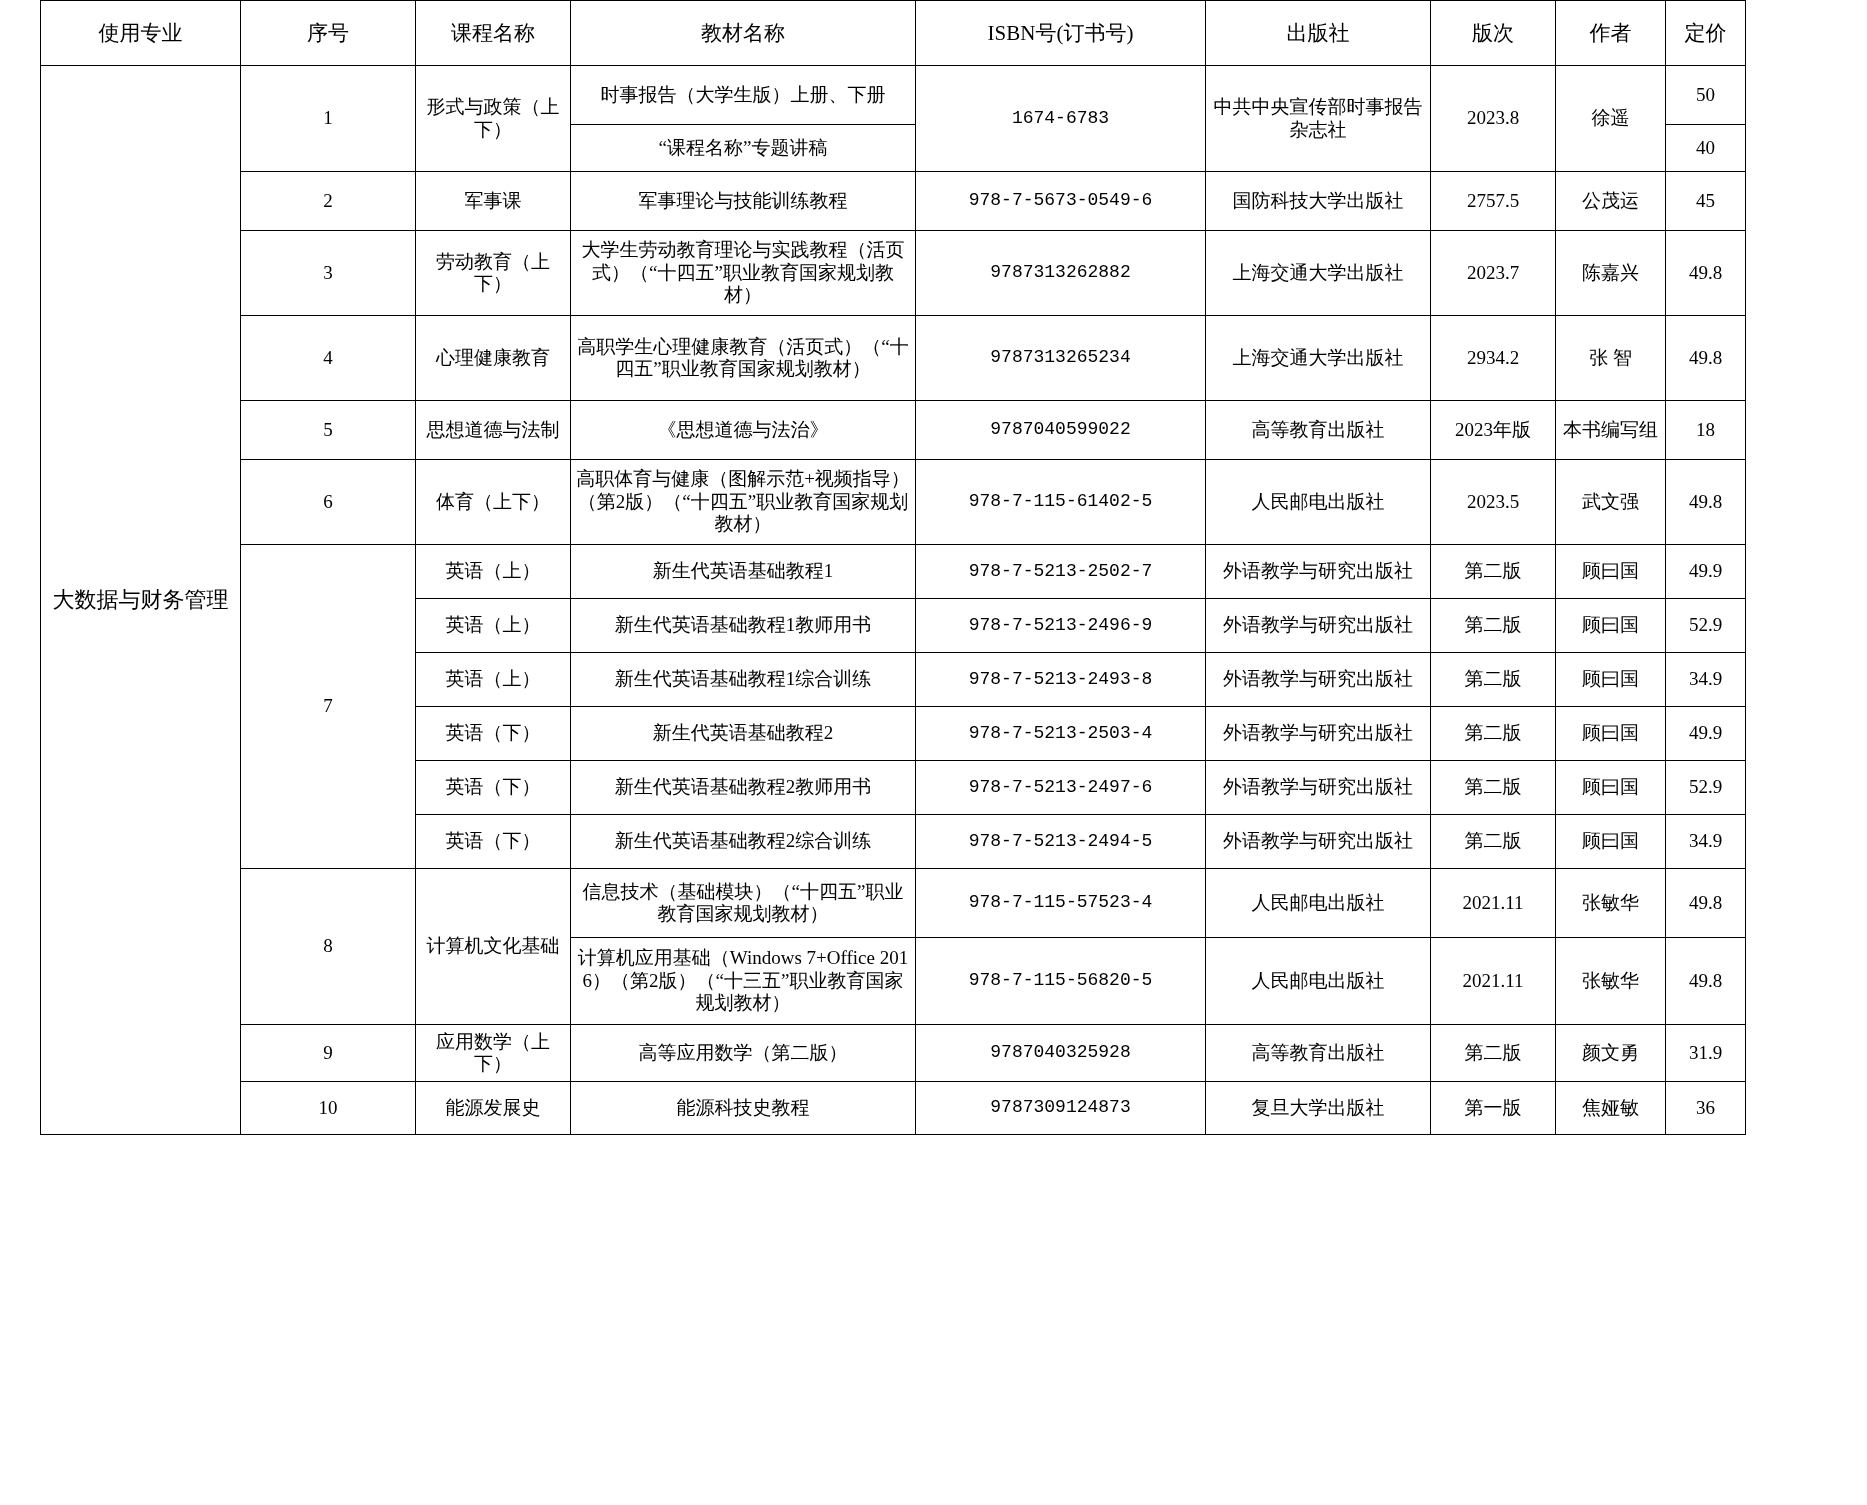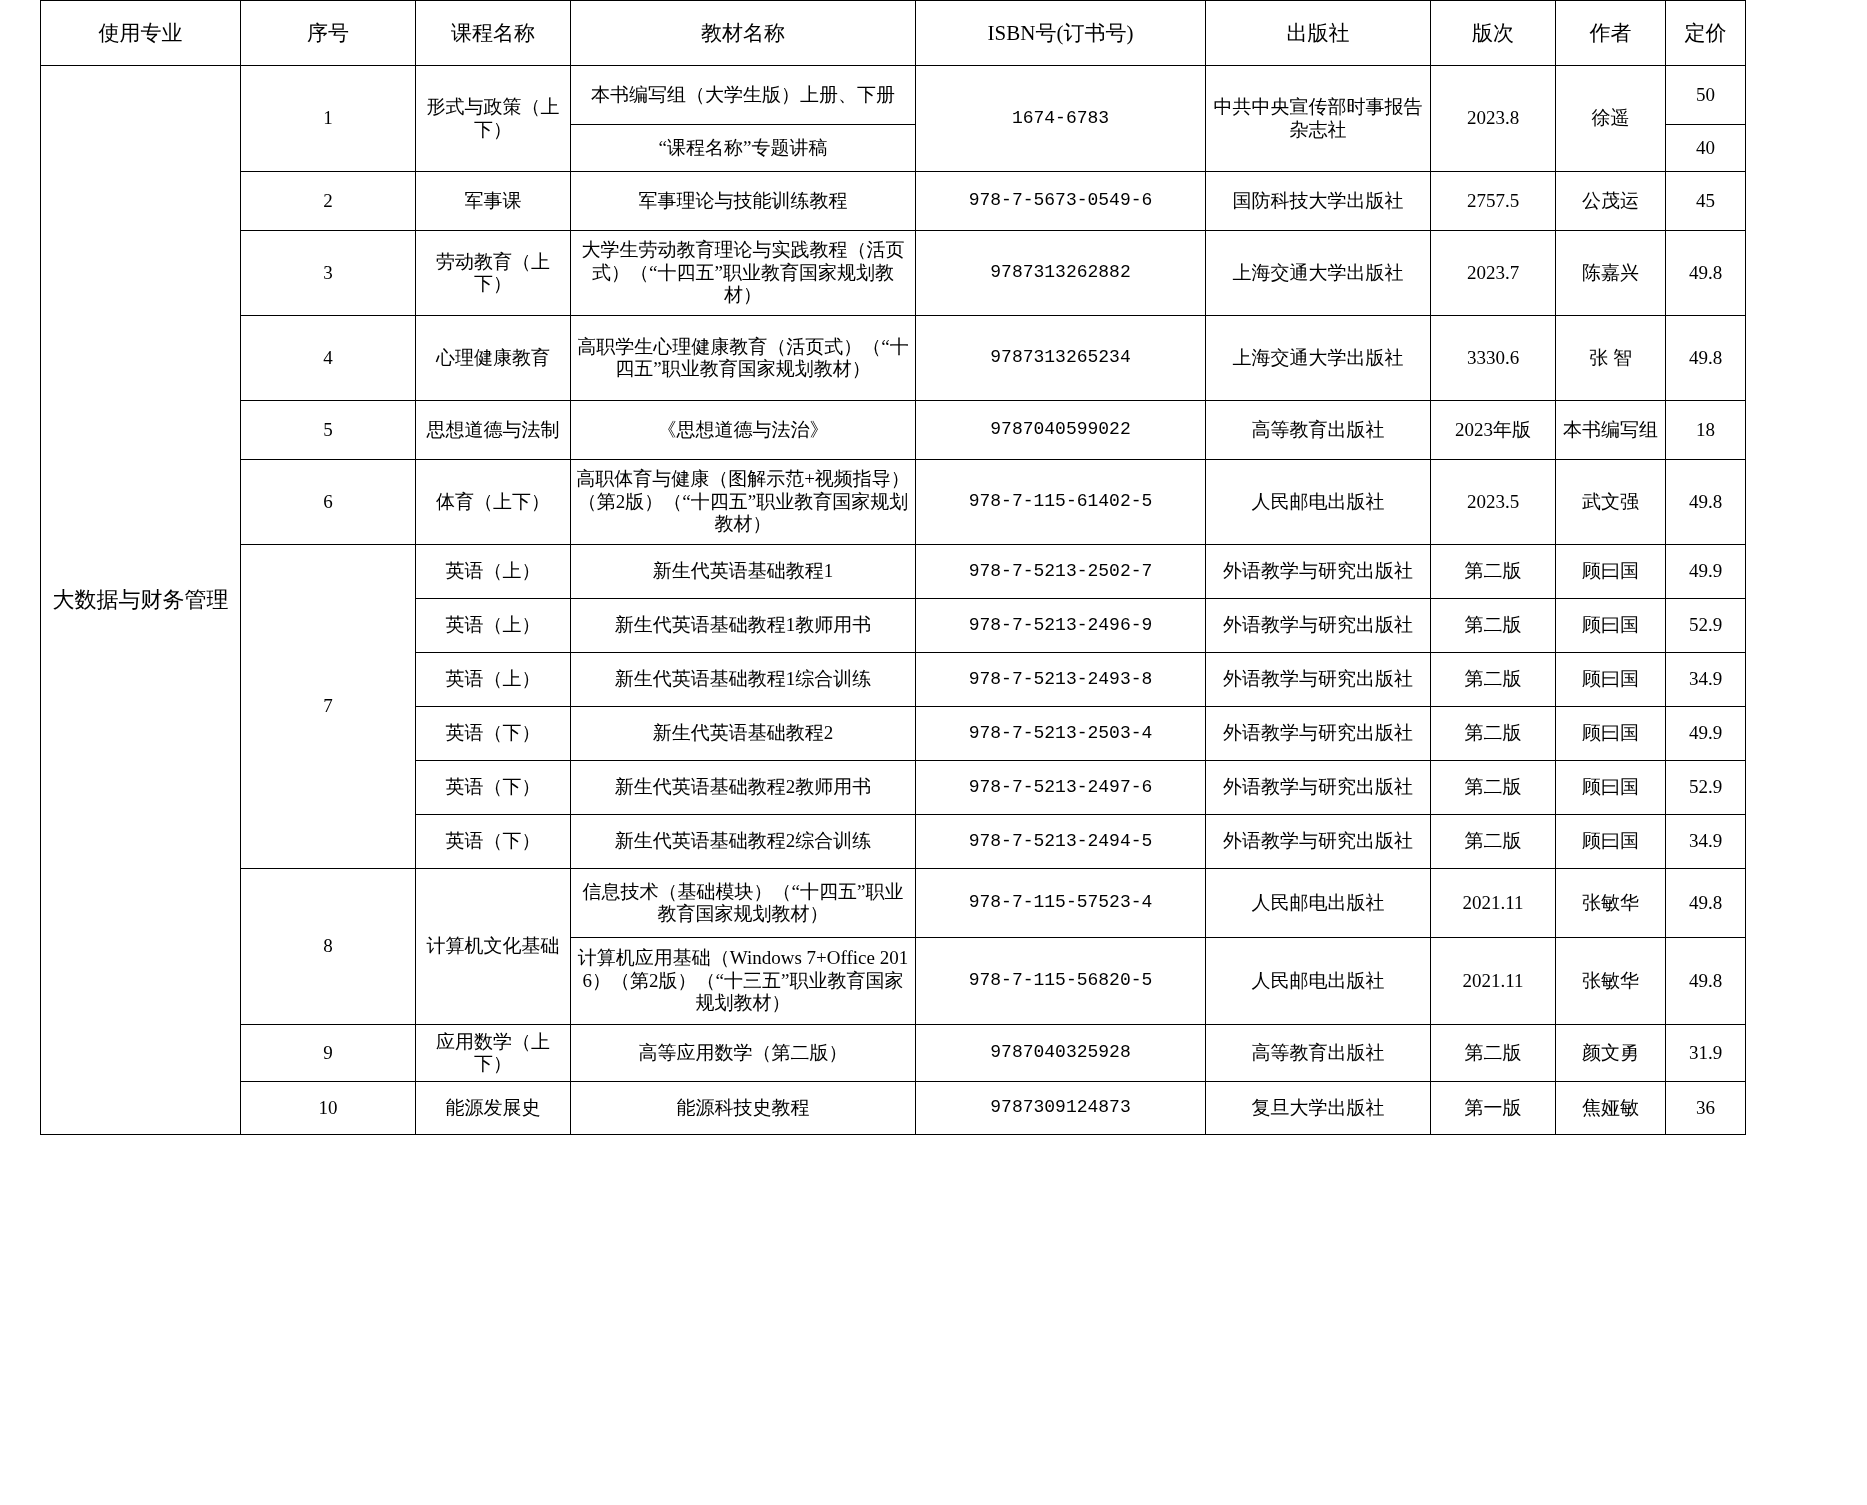--- a/index.html
+++ b/index.html
@@ -100,21 +100,21 @@
         <td>作者</td>
         <td>定价</td>
       </tr>
     </thead>
     <tbody>
 
       <tr>
         <td class="major-cell" rowspan="21">大数据与财务管理</td>
         <td rowspan="2">1</td>
         <td rowspan="2">形式与政策（上下）</td>
-        <td style="height:52px">本书编写组（大学生版）上册、下册</td>
+        <td style="height:52px">时事报告（大学生版）上册、下册</td>
         <td class="mono" rowspan="2">1674-6783</td>
         <td rowspan="2">中共中央宣传部时事报告杂志社</td>
         <td rowspan="2">2023.8</td>
         <td rowspan="2">徐遥</td>
         <td>50</td>
       </tr>
       <tr>
         <td style="height:40px">“课程名称”专题讲稿</td>
         <td>40</td>
       </tr>
@@ -140,21 +140,21 @@
         <td>陈嘉兴</td>
         <td>49.8</td>
       </tr>
 
       <tr>
         <td style="height:78px">4</td>
         <td>心理健康教育</td>
         <td class="tight">高职学生心理健康教育（活页式）（“十四五”职业教育国家规划教材）</td>
         <td class="mono">9787313265234</td>
         <td>上海交通大学出版社</td>
-        <td>3330.6</td>
+        <td>2934.2</td>
         <td>张 智</td>
         <td>49.8</td>
       </tr>
 
       <tr>
         <td style="height:52px">5</td>
         <td>思想道德与法制</td>
         <td>《思想道德与法治》</td>
         <td class="mono">9787040599022</td>
         <td>高等教育出版社</td>

